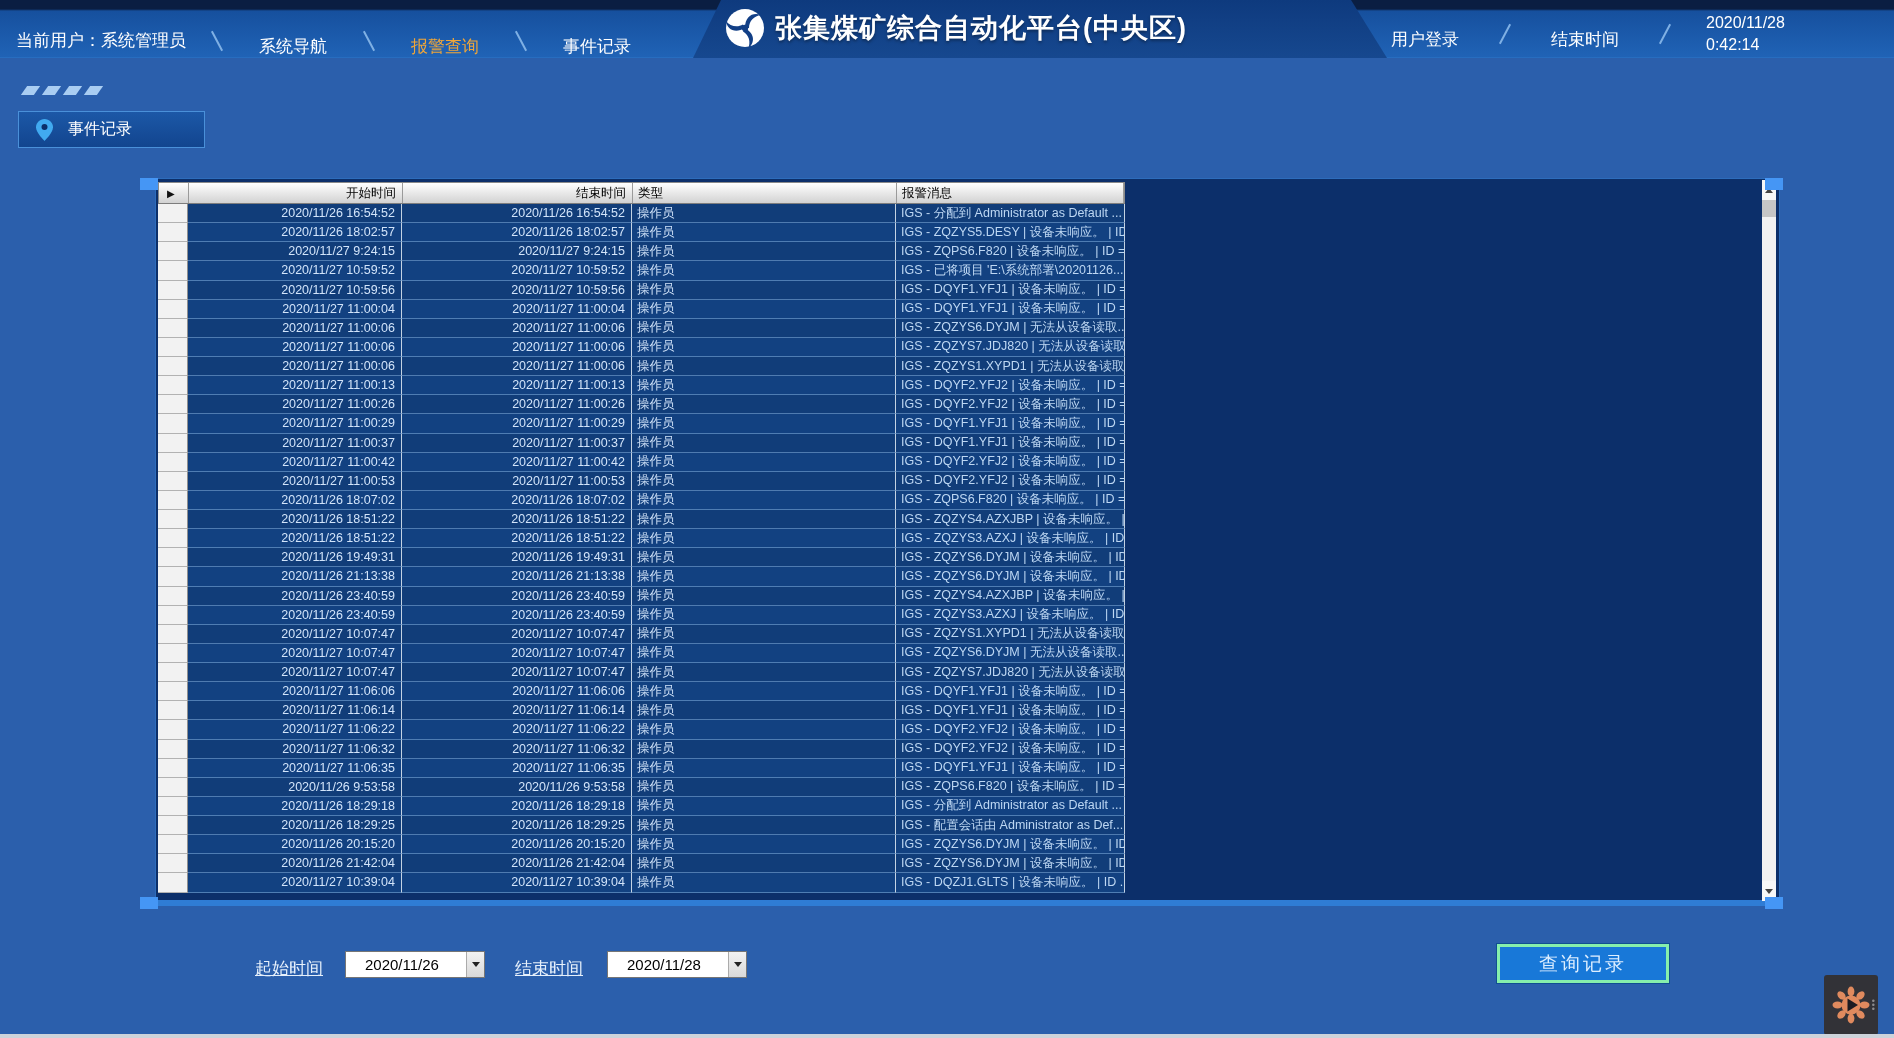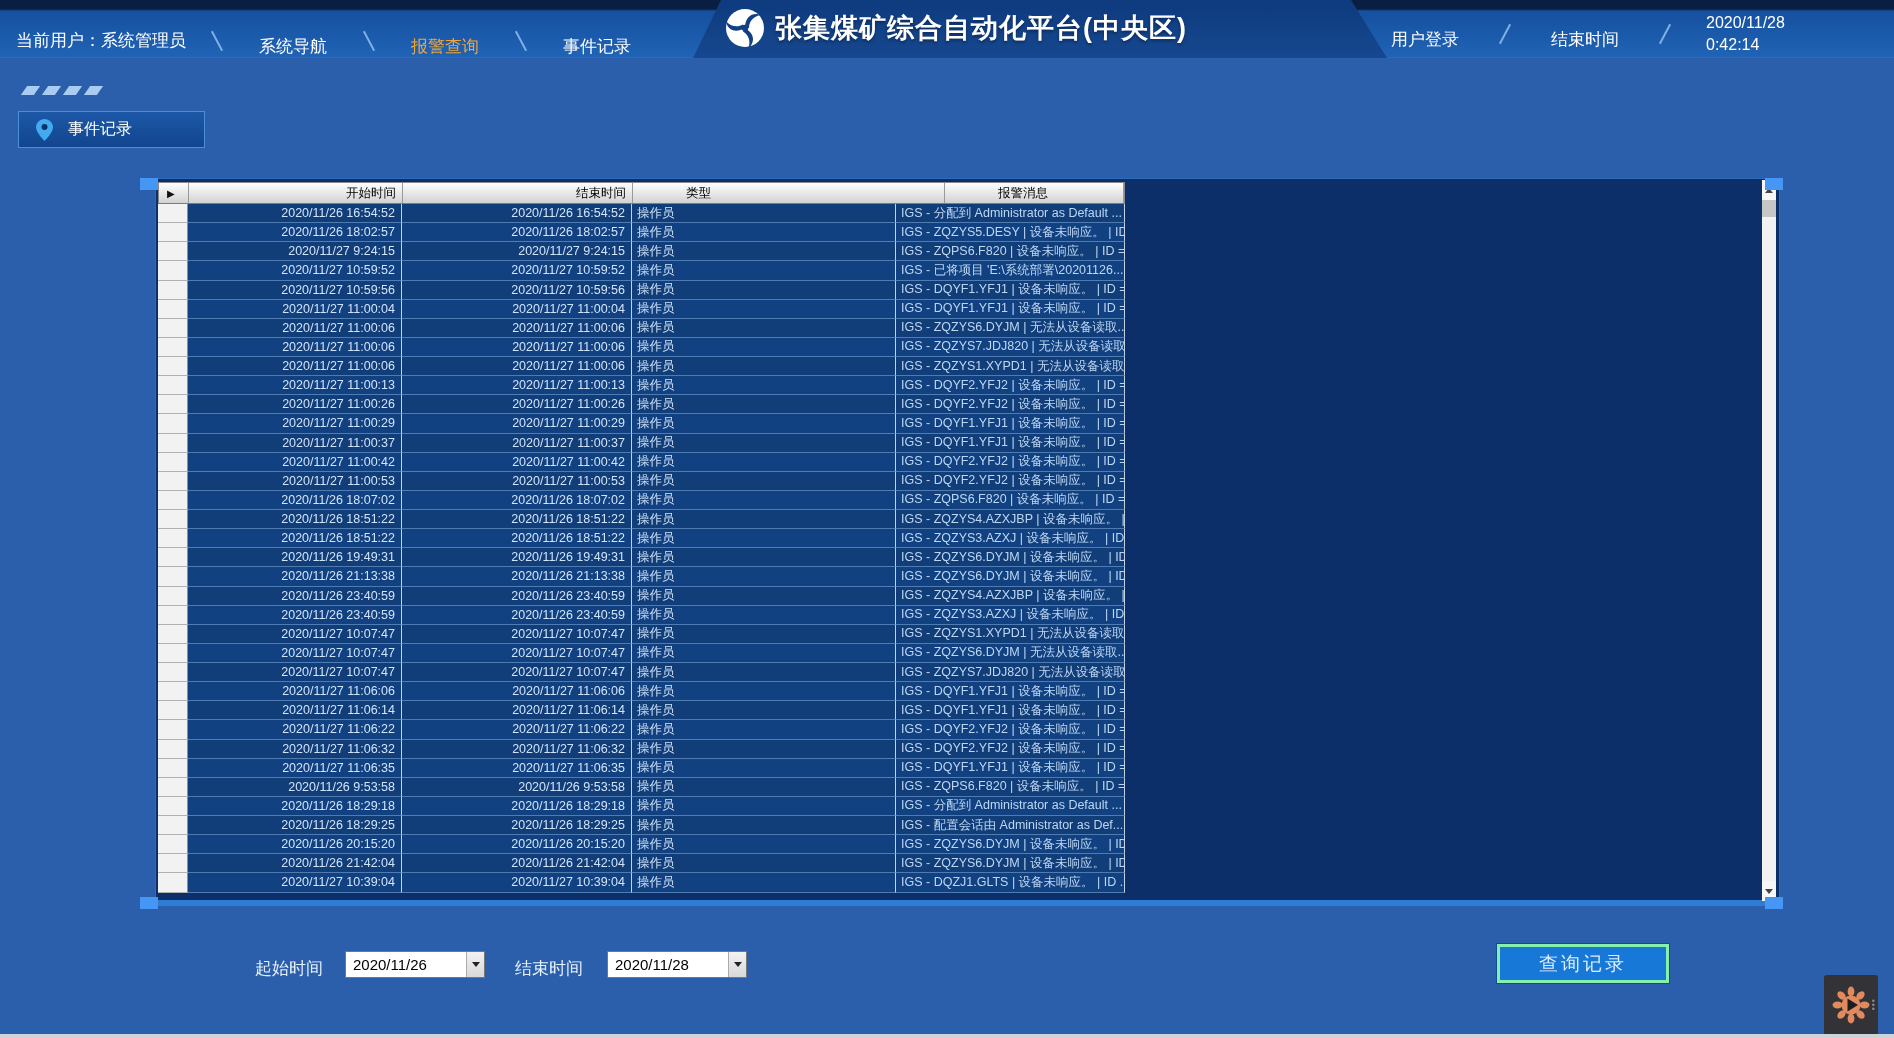--- a/index.html
+++ b/index.html
@@ -69,21 +69,21 @@
     border:1px solid #8a8a8a; border-bottom:1px solid #7d7d7d;
     color:#000; font-size:12.5px;
   }
   .gh-cell { display:flex; align-items:center; border-right:1px solid #9a9a9a; overflow:hidden; }
   .w-rowhdr { width:30px; flex:none; }
   .w-start  { width:214px; flex:none; }
   .w-end    { width:230px; flex:none; }
   .w-type   { width:264px; flex:none; }
   .w-msg    { flex:1; }
   .ar { justify-content:flex-end; padding-right:6px; }
-  .al { justify-content:flex-start; padding-left:5px;margin-left:48px; }
+  .al { justify-content:flex-start; padding-left:5px; }
   .cur-arrow { font-size:10px; color:#111; margin-left:8px; }
   .grid-body { display:block; }
   .grid-row { display:flex; height:19.14px; cursor:default; }
   .cell {
     display:flex; align-items:center; overflow:hidden; white-space:nowrap;
     font-size:12.5px; border-bottom:1px solid rgba(130,175,220,.55);
     border-right:1px solid rgba(235,243,250,.82);
     background:#113d79; color:#d2e4fa;
   }
   .grid-row:nth-child(even) .cell:not(.c-rowhdr) { background:#124181; }
@@ -95,26 +95,26 @@
   .vscroll {
     position:absolute; top:1px; right:3px; width:14px; height:721px;
     background:#f2f2f2; display:flex; flex-direction:column;
   }
   .vs-btn { height:20px; flex:none; display:flex; align-items:center; justify-content:center; cursor:pointer; background:#f7f7f7; }
   .tri-up { width:0; height:0; border-left:4px solid transparent; border-right:4px solid transparent; border-bottom:5px solid #444; }
   .tri-down { width:0; height:0; border-left:4px solid transparent; border-right:4px solid transparent; border-top:5px solid #444; }
   .vs-thumb { height:17px; flex:none; background:#c6c6c6; cursor:pointer; }
   .vs-track { flex:1; }
   
-  .f-label { position:absolute; color:#e6f0fb; font-size:17px; white-space:nowrap; }
+  .f-label { position:absolute; color:#e6f0fb; font-size:17px; white-space:nowrap;text-decoration:underline; }
   .combo {
     position:absolute; width:140px; height:27px; background:#fff;
     border:1px solid #767676; display:flex; cursor:pointer;
   }
-  .combo-value { flex:1; font-size:15px; color:#000; display:flex; align-items:center; padding-left:7px; }
+  .combo-value { flex:1; font-size:15px; color:#000; display:flex; align-items:center; padding-left:19px; }
   .combo-btn { width:18px; flex:none; background:linear-gradient(180deg,#f2f2f2,#d9d9d9); border-left:1px solid #ababab; display:flex; align-items:center; justify-content:center; }
   .combo-btn .tri-down { border-left-width:4px; border-right-width:4px; border-top-width:5px; border-top-color:#222; }
   .query-btn {
     position:absolute; left:1497px; top:944px; width:172px; height:39px;
     background:#1878d8; border:3px solid #86efac; outline:1px solid #0f4f91;
     color:#ddeeff; font-size:19px; letter-spacing:3px;
     display:flex; align-items:center; justify-content:center; cursor:pointer;
   }
   
   .recorder {

